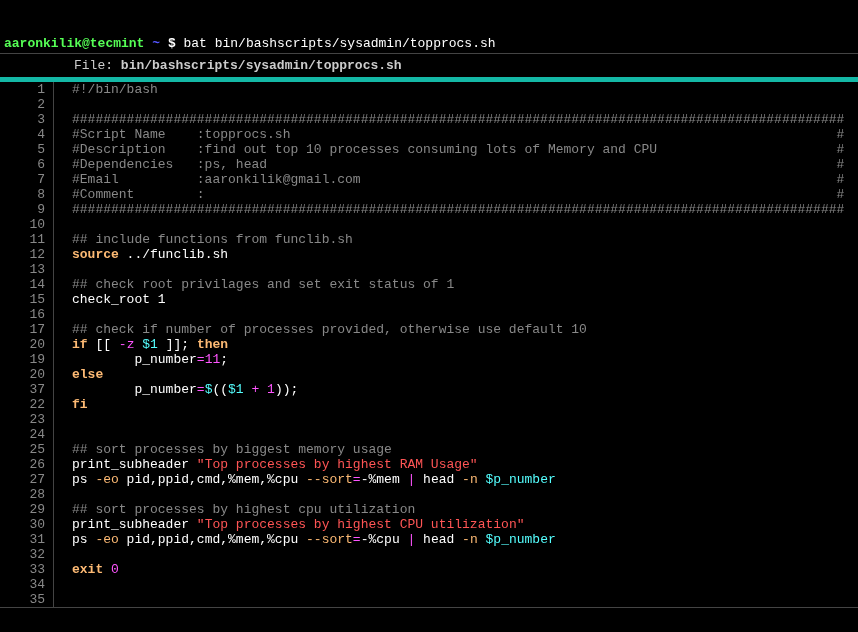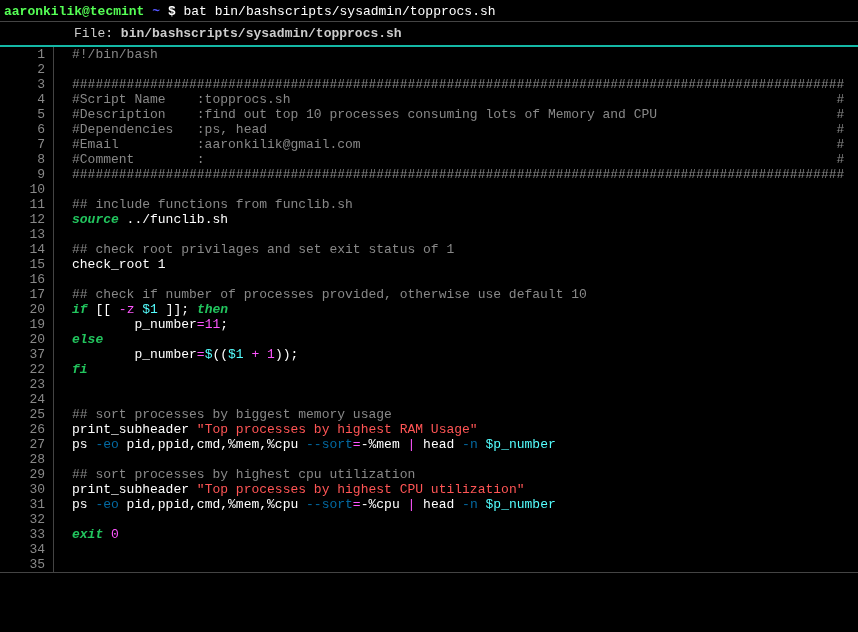--- a/index.html
+++ b/index.html
@@ -6,51 +6,51 @@
   body {
     background: #000;
     font-family: 'Courier New', monospace;
     font-size: 13px;
     color: #ccc;
     width: 858px;
     height: 632px;
     overflow: hidden;
   }
   .terminal { padding: 2px 0; }
-  .prompt-line { padding: 2px 4px; }
+  .prompt-line { padding: 2px 4px; margin-top: 32px; }
   .user-host { color: #55ff55; font-weight: bold; }
   .tilde { color: #5555ff; font-weight: bold; }
   .dollar { color: #fff; font-weight: bold; }
   .cmd { color: #fff; }
   .file-header {
     color: #ccc;
     padding: 4px 4px 4px 74px;
     border-top: 1px solid #444;
-    border-bottom: 2px solid #14b8a6;
+    border-bottom: 5px solid #14b8a6;
   }
   .code-area { display: flex; }
   .gutter {
     width: 54px;
     text-align: right;
     color: #888;
     padding-right: 8px;
     border-right: 1px solid #444;
     flex-shrink: 0;
   }
   .gutter div { height: 15px; line-height: 15px; }
   .lines { padding-left: 18px; flex: 1; }
   .lines div.line { height: 15px; line-height: 15px; white-space: pre; }
   .c-comment { color: #888; }
-  .c-kw { color: #22c55e; font-weight: bold; font-style: italic; }
+  .c-kw { color: #fdba74; font-weight: bold; }
   .c-str { color: #ff5555; }
   .c-var { color: #55ffff; }
   .c-op { color: #ff55ff; }
   .c-num { color: #ff55ff; }
   .c-white { color: #fff; text-align: center; }
-  .c-opt { color: #0369a1; }
+  .c-opt { color: #fdba74; }
   .c-punc { color: #fff; }
   .bottom-rule { border-top: 1px solid #444; }
   .cursor { display: inline-block; width: 8px; height: 14px; background: #fff; vertical-align: middle; }
 </style>
 </head>
 <body>
 
 <div class="terminal">
 
   <div class="prompt-line">

